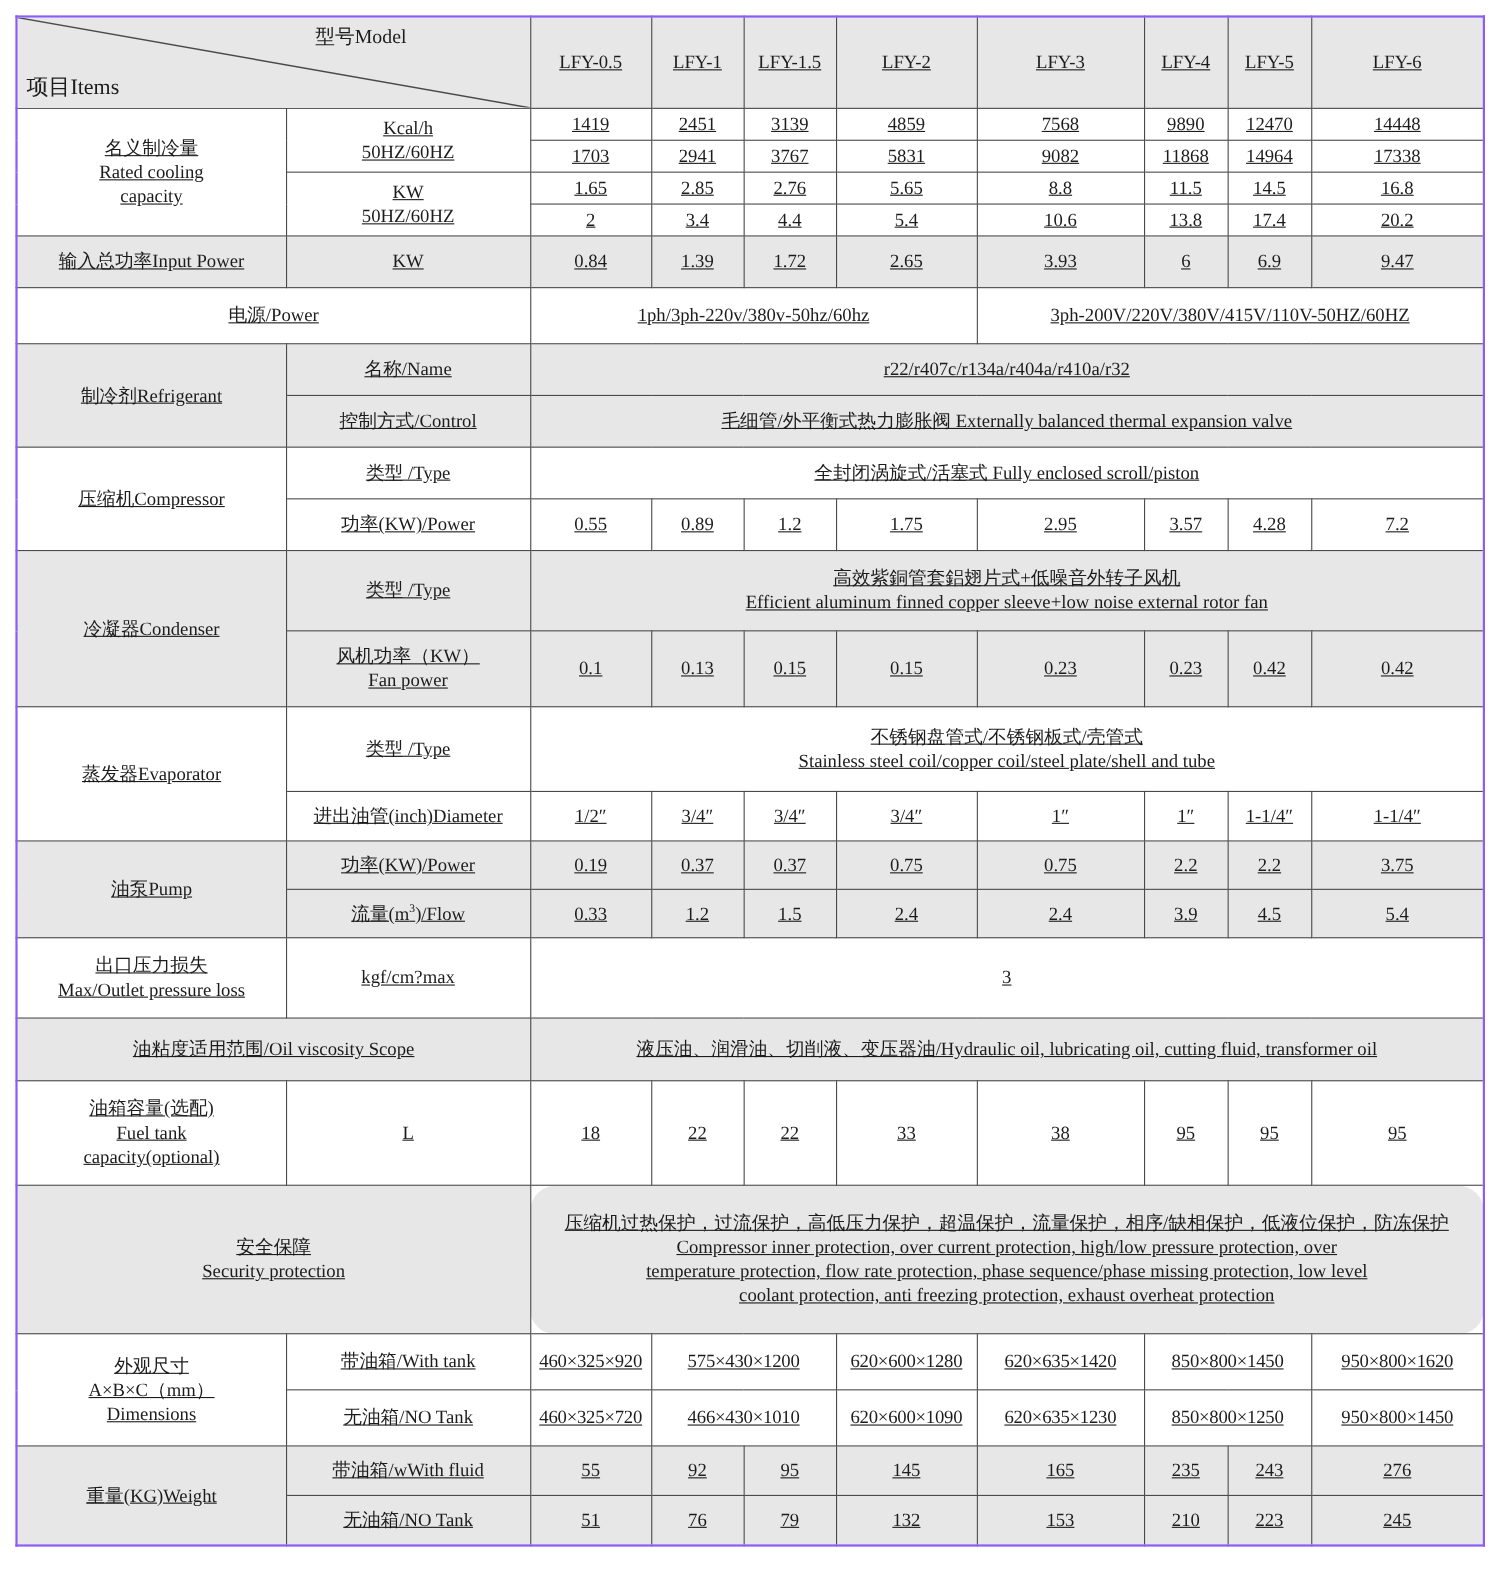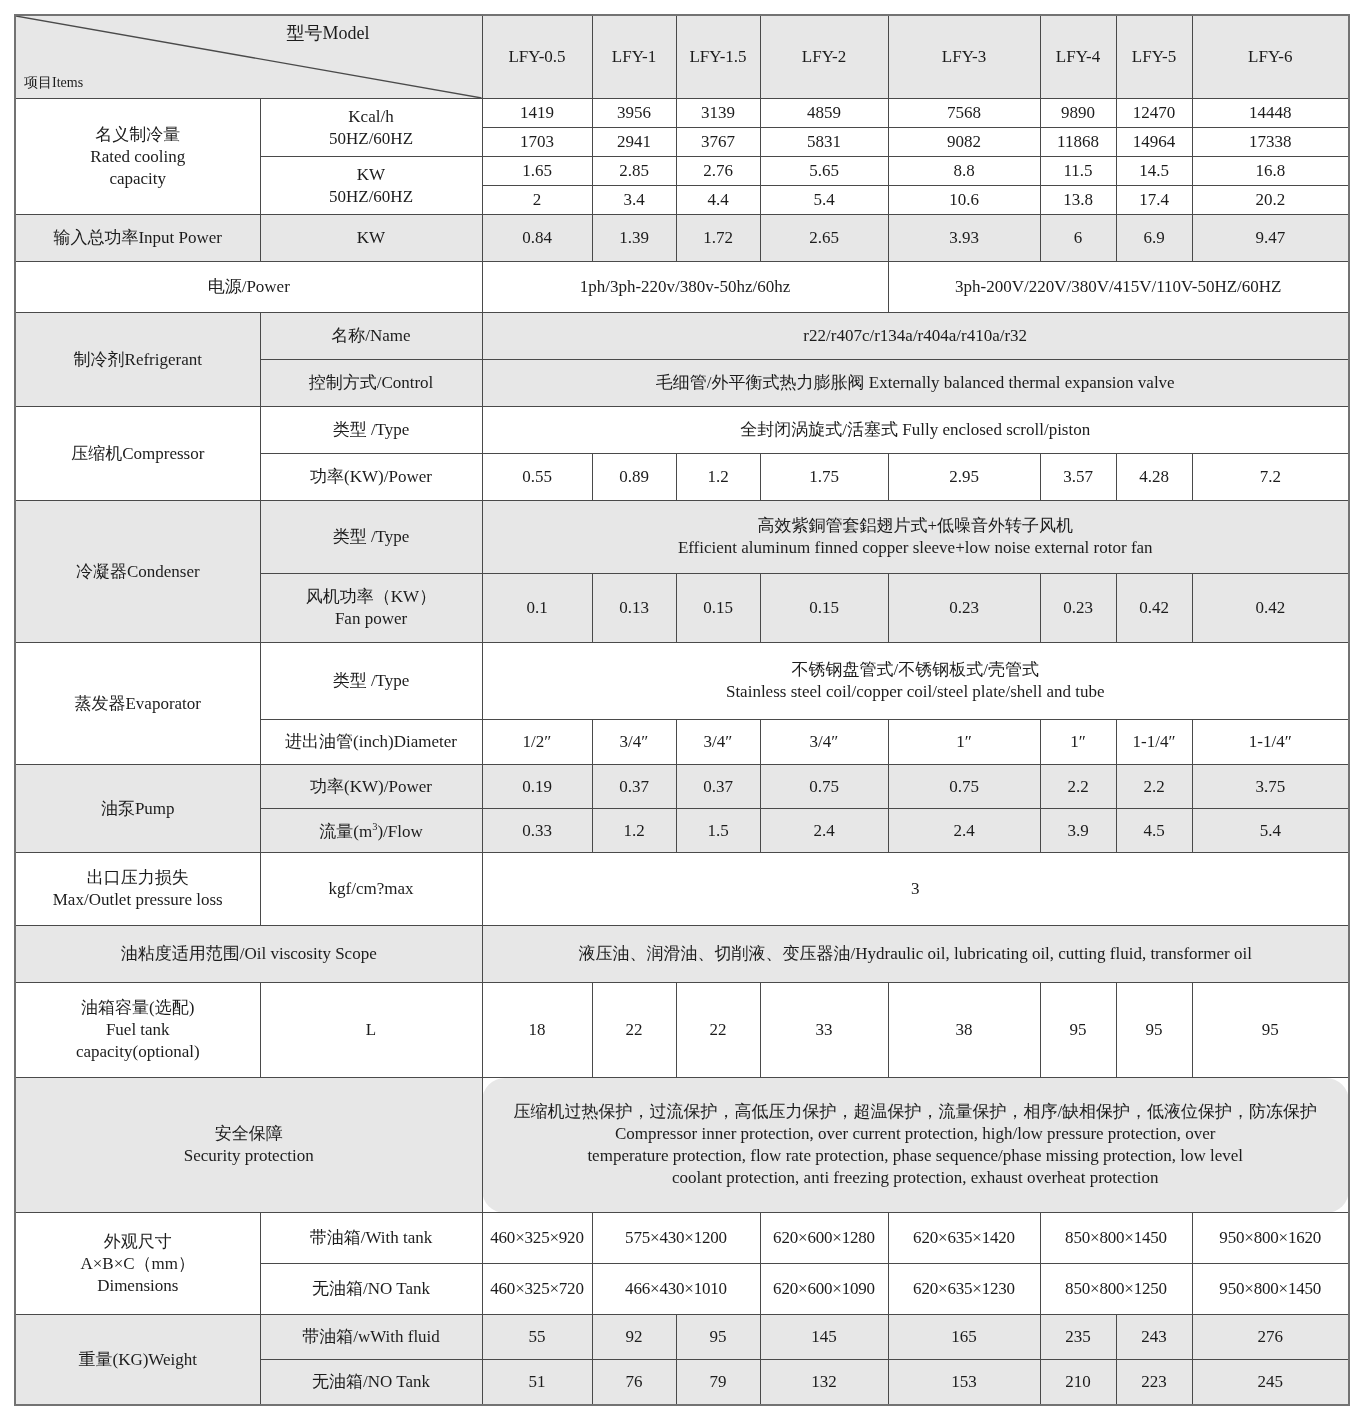--- a/index.html
+++ b/index.html
@@ -18,21 +18,22 @@
     position: relative;
     width: 1362px;
     height: 1427px;
     box-sizing: border-box;
     padding: 14px 12px 0 14px;
   }
   table.spec {
     border-collapse: collapse;
     table-layout: fixed;
     width: 1334px;
-    border: 2px solid #737373;
+    border: 2px solid #8b5cf6;
+    text-decoration: underline;
   }
   table.spec td {
     border: 1px solid #4a4a4a;
     text-align: center;
     vertical-align: middle;
     font-size: 17px;
     line-height: 1.3;
     padding: 3px 2px;
     word-break: break-word;
   }
@@ -56,21 +57,21 @@
     position: absolute;
     inset: 0;
     width: 100%;
     height: 100%;
     display: block;
   }
   .corner .items {
     position: absolute;
     left: 8px;
     bottom: 6px;
-    font-size: 14px;
+    font-size: 20px;
   }
   .corner .model {
     position: absolute;
     right: 112px;
     top: 6px;
     font-size: 18px;
   }
   .modelhead { font-size: 18px; }
   .rowlabel  { font-size: 18px; line-height: 1.35; }
   .sublabel  { font-size: 17px; }
@@ -117,21 +118,21 @@
     <td class="sh modelhead">LFY-6</td>
   </tr>
 
   <tr>
     <td class="wh rowlabel btop" rowspan="4" style="white-space:pre-line">名义制冷量
 Rated cooling
 capacity</td>
     <td class="wh sublabel btop" rowspan="2" style="white-space:pre-line">Kcal/h
 50HZ/60HZ</td>
     <td class="wh smallnum btop bleft">1419</td>
-    <td class="wh smallnum btop">3956</td>
+    <td class="wh smallnum btop">2451</td>
     <td class="wh smallnum btop">3139</td>
     <td class="wh smallnum btop">4859</td>
     <td class="wh smallnum btop">7568</td>
     <td class="wh smallnum btop">9890</td>
     <td class="wh smallnum btop">12470</td>
     <td class="wh smallnum btop">14448</td>
   </tr>
   <tr>
     <td class="wh smallnum bleft">1703</td>
     <td class="wh smallnum">2941</td>

